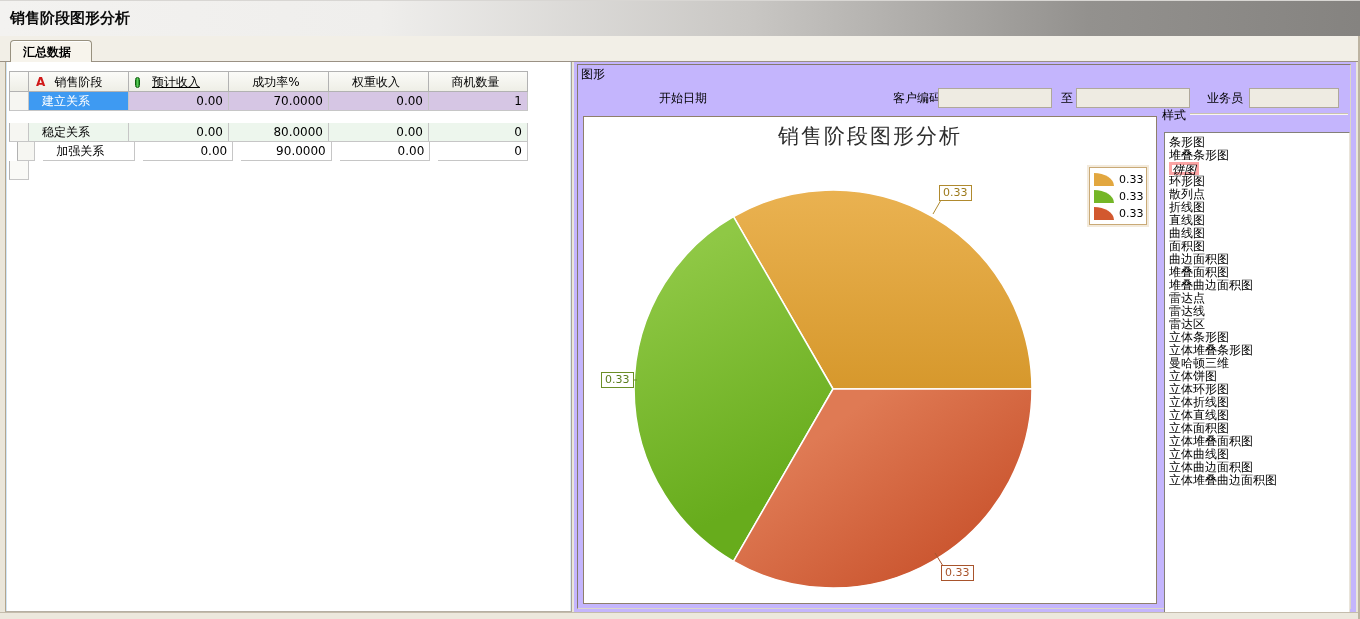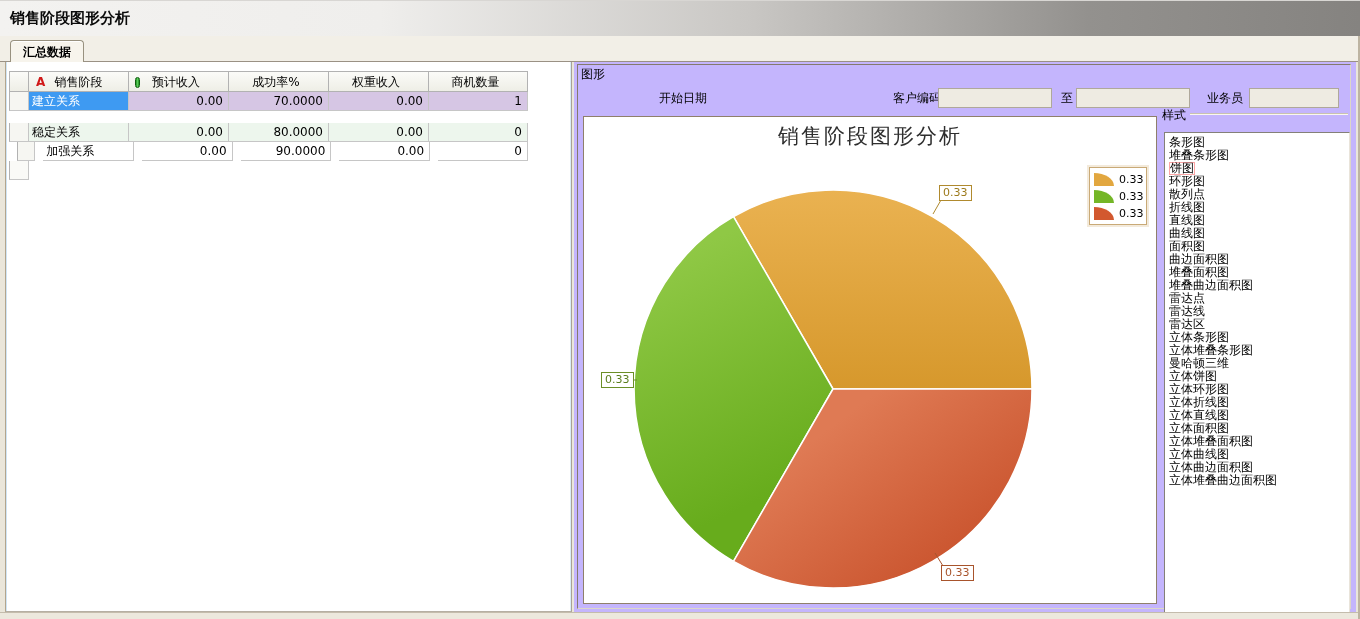--- a/index.html
+++ b/index.html
@@ -9,39 +9,39 @@
 
   
   .titlebar { position:absolute; left:0; top:0; width:1360px; height:36px;
     background:linear-gradient(to right,#F3F2F0 0%,#EFEEEC 28%,#C9C7C4 55%,#93918E 80%,#858380 100%);
     border-top:1px solid #D8D6D3; }
   .titlebar .t { position:absolute; left:10px; top:8px; font-size:15px; font-weight:bold; color:#0A0A0A; }
 
   
   .tabstrip { position:absolute; left:0; top:36px; width:1360px; height:26px;
     background:#F2EFE7; border-bottom:1px solid #9A9184; }
-  .tab { position:absolute; left:10px; top:4px; height:22px; padding:3px 12px 0 12px;
+  .tab { position:absolute; left:10px; top:4px; height:22px; padding:3px 20px 0 12px;
     background:#F7F4EC; border:1px solid #98917F; border-bottom:none;
     border-radius:4px 4px 0 0; font-weight:bold; box-shadow:inset 0 1px 0 #FFFFFF; }
 
   
   .left-panel { position:absolute; left:5px; top:62px; width:567px; height:550px;
     background:#FFFFFF; border-left:1px solid #B3A58D; border-right:1px solid #A8A296;
     border-bottom:1px solid #B5AFA3;
     box-shadow:inset 1px 0 0 #CFE4F4, inset -1px 0 0 #D9EAF7; }
 
   .grid { position:absolute; left:3px; top:9px; width:519px; }
   .grow { display:flex; }
   .gcell { border-right:1px solid #C6C6C6; border-bottom:1px solid #C6C6C6;
     height:19px; line-height:18px; overflow:hidden; white-space:nowrap; }
   .ghead .gcell { height:21px; line-height:20px;
     background:linear-gradient(#FBFBF8,#EEEEE6); border-color:#B2B2B2;
     border-top:1px solid #B2B2B2; text-align:center; position:relative; }
   .c0 { width:20px; background:#F6F6F2; border-left:1px solid #B2B2B2; }
-  .c1 { width:100px; padding-left:3px; }
+  .c1 { width:100px; padding-left:13px; }
   .ghead .c1 { padding-left:0; }
   .c2,.c3,.c4 { width:100px; text-align:right; padding-right:5px; }
   .c5 { width:99px; text-align:right; padding-right:5px; }
   .hicon-a { position:absolute; left:7px; top:3px; color:#D01818; font-weight:bold; font-size:12px; line-height:14px; }
   .hicon-num { position:absolute; left:6px; top:5px; width:5px; height:11px;
     background:linear-gradient(to right,#1E8F1E,#5FD05F 45%,#1E8F1E); border:1px solid #106010; border-radius:3px; }
   .row-sel .c1 { background:#3E9AF2; color:#FFFFFF; }
   .row-sel .c2,.row-sel .c3,.row-sel .c4,.row-sel .c5 { background:#D6C6E4; }
   .row-alt .gcell { background:#EDF6ED;margin-top:12px; }
   .row-alt .c0, .row-plain .c0 { background:#F6F6F2; }
@@ -78,21 +78,21 @@
   .ltext { font-size:11px; }
 
   
   .style-label { position:absolute; left:588px; top:45px; }
   .style-line { position:absolute; left:616px; top:51px; width:158px; height:2px;
     background:#C8C1B1; border-bottom:1px solid #FAF7F0; }
   .stylelist { position:absolute; left:590px; top:70px; width:186px; height:482px;
     background:#FFFFFF; border:1px solid; border-color:#848078 #E9E4DA #E9E4DA #848078;
     padding:3px 2px 2px 4px; overflow:hidden; }
   .li { height:13px; line-height:13px; font-size:12px; white-space:nowrap; }
-  .li .focus { display:inline-block; border:1px solid #fca5a5; line-height:11px; height:13px; }
+  .li .focus { display:inline-block; border:3px solid #fca5a5; line-height:11px; height:13px;font-style:italic; }
 
   .bottom-strip { position:absolute; left:0; top:612px; width:1360px; height:7px;
     background:#ECE8DD; border-top:1px solid #C4BCAC; }
   .right-edge { position:absolute; right:0; top:36px; width:2px; height:583px; background:#BDB4A2; }
 </style>
 </head>
 <body>
 
 <div>
 
@@ -105,21 +105,21 @@
   </div>
 
   <div class="left-panel">
     <div class="grid">
       <div class="grow ghead">
         <div class="gcell c0"></div>
         <div class="gcell c1">
           <span class="hicon-a">A</span>
           <span>销售阶段</span>
         </div>
-        <div class="gcell c2" style="text-align:center;">
+        <div class="gcell c2" style="text-align:center;text-decoration:underline;">
           <span class="hicon-num"></span>
           <span>预计收入</span>
         </div>
         <div class="gcell c3" style="text-align:center;">
           <span>成功率%</span>
         </div>
         <div class="gcell c4" style="text-align:center;">
           <span>权重收入</span>
         </div>
         <div class="gcell c5" style="text-align:center;">

